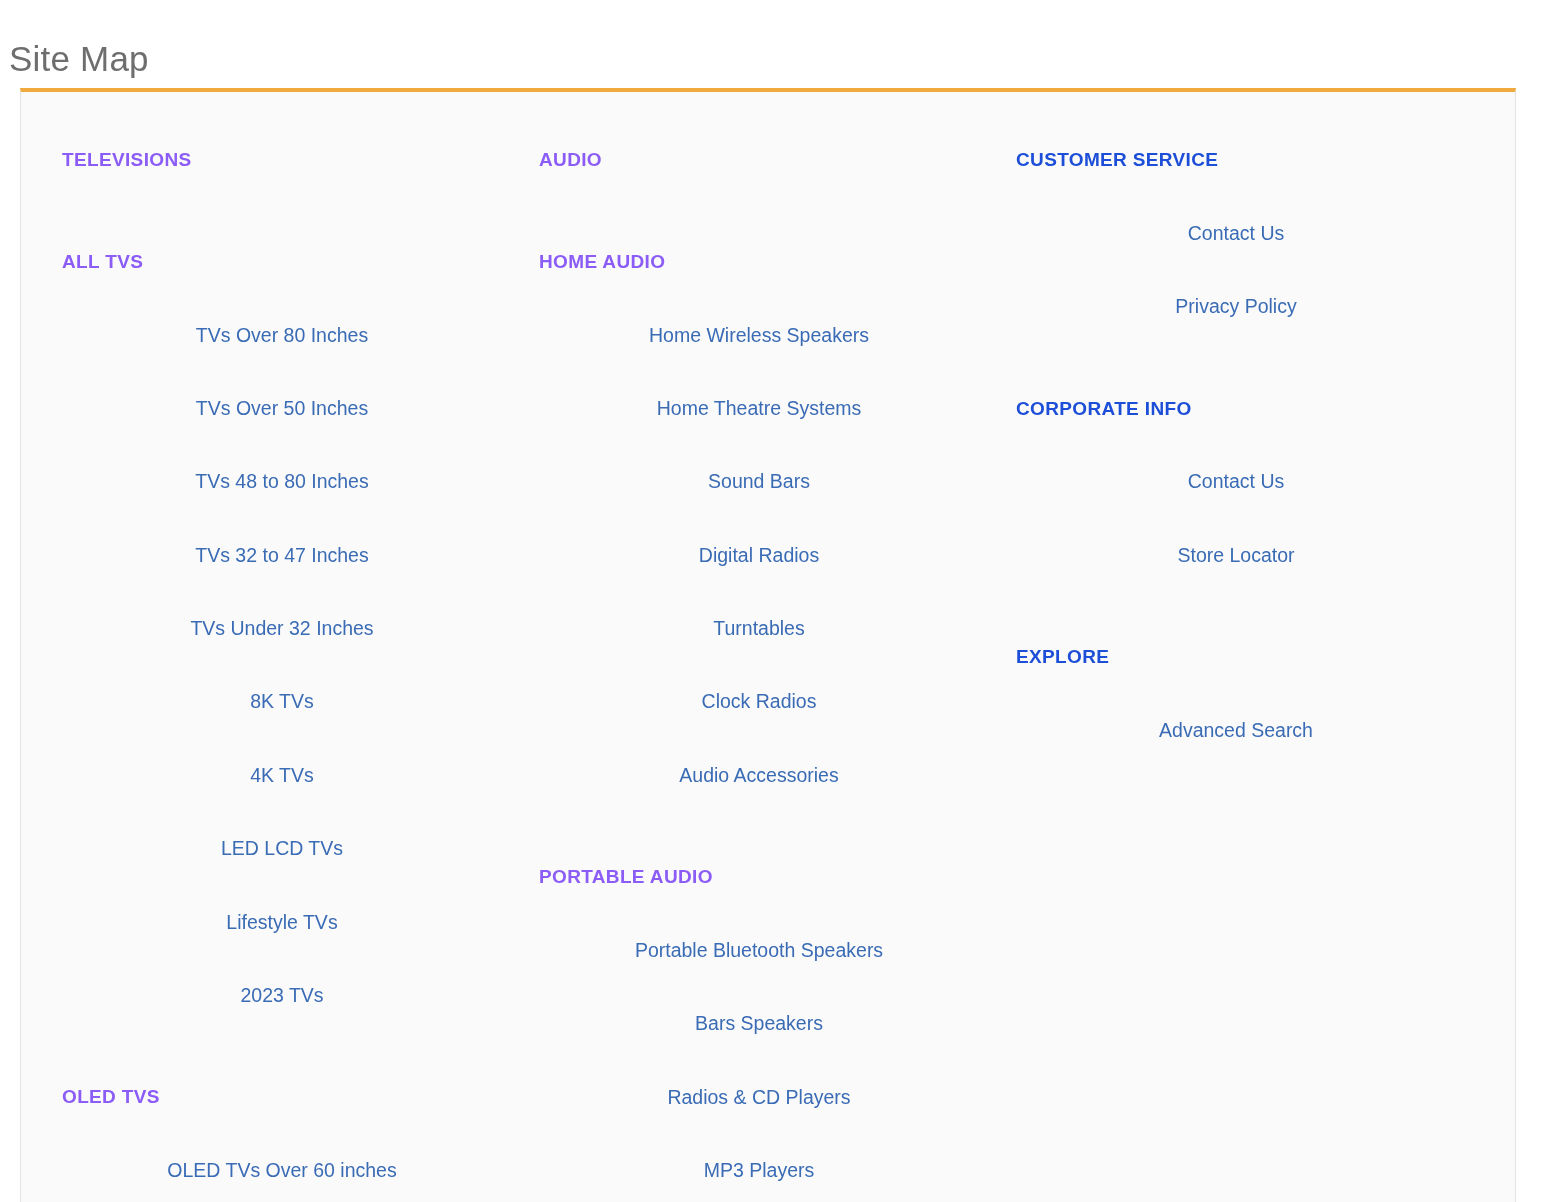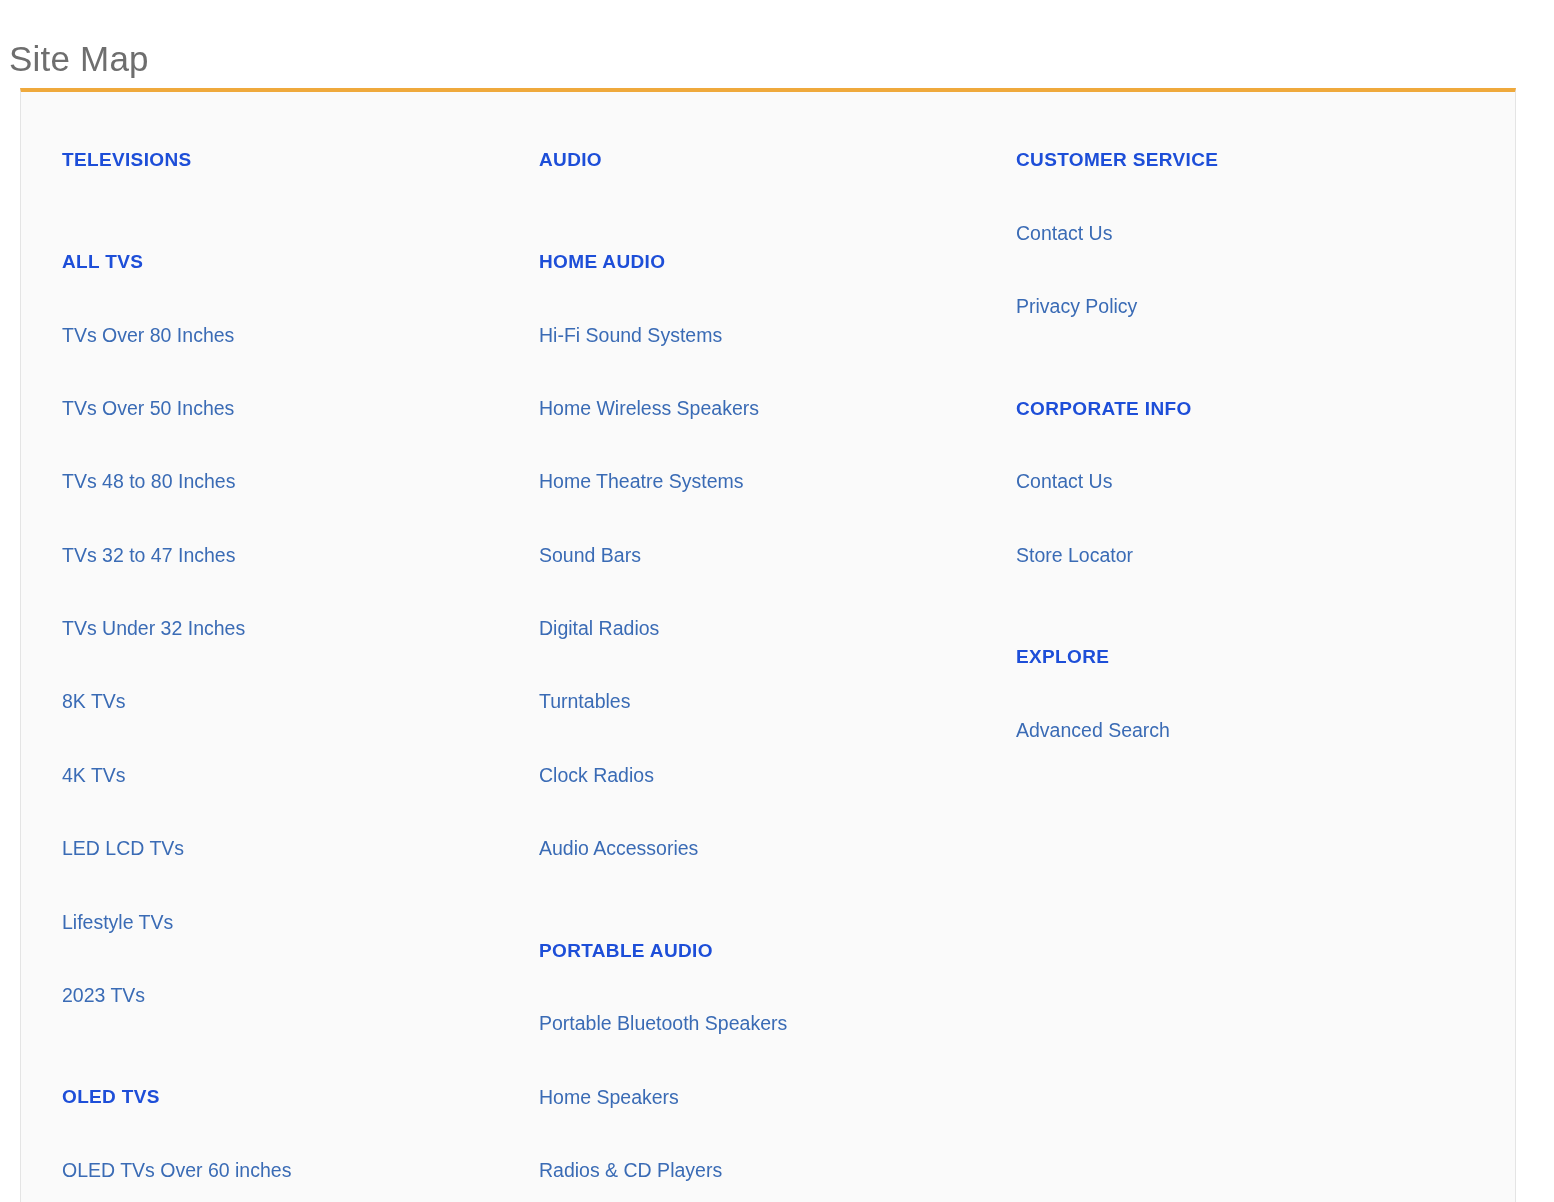--- a/index.html
+++ b/index.html
@@ -65,37 +65,38 @@
   .col-2 { left: 995px; }
 
   
   .section { position: relative; }
 
   .section-heading {
     font-size: 19px;
     font-weight: 700;
     letter-spacing: 0.35px;
     line-height: 1.2;
-    color: #1d4ed8;
+    color: #8b5cf6;
     white-space: nowrap;
   }
   .section-heading.dark { color: #1d4ed8; }
 
   
   .section:first-child > .section-heading {
     padding-top: 57px;
   }
   .section + .section > .section-heading {
     padding-top: 79px;
   }
 
   .link-list {
     list-style: none;
     margin: 0;
     padding: 0;
+    text-align: center;
   }
   .link-item {
     margin: 0;
     padding: 0;
   }
   .link-item + .link-item { margin-top: 0; }
 
   .sitemap-link {
     display: block;
     font-size: 19.5px;
@@ -173,23 +174,20 @@
           </div>
         </div>
         <div class="sitemap-column col-1">
           <div class="section">
             <div class="section-heading">AUDIO</div>
           </div>
           <div class="section">
             <div class="section-heading">HOME AUDIO</div>
             <ul class="link-list">
               <li class="link-item">
-                <a class="sitemap-link" href="#">Hi-Fi Sound Systems</a>
-              </li>
-              <li class="link-item">
                 <a class="sitemap-link" href="#">Home Wireless Speakers</a>
               </li>
               <li class="link-item">
                 <a class="sitemap-link" href="#">Home Theatre Systems</a>
               </li>
               <li class="link-item">
                 <a class="sitemap-link" href="#">Sound Bars</a>
               </li>
               <li class="link-item">
                 <a class="sitemap-link" href="#">Digital Radios</a>
@@ -205,21 +203,21 @@
               </li>
             </ul>
           </div>
           <div class="section">
             <div class="section-heading">PORTABLE AUDIO</div>
             <ul class="link-list">
               <li class="link-item">
                 <a class="sitemap-link" href="#">Portable Bluetooth Speakers</a>
               </li>
               <li class="link-item">
-                <a class="sitemap-link" href="#">Home Speakers</a>
+                <a class="sitemap-link" href="#">Bars Speakers</a>
               </li>
               <li class="link-item">
                 <a class="sitemap-link" href="#">Radios &amp; CD Players</a>
               </li>
               <li class="link-item">
                 <a class="sitemap-link" href="#">MP3 Players</a>
               </li>
             </ul>
           </div>
         </div>

